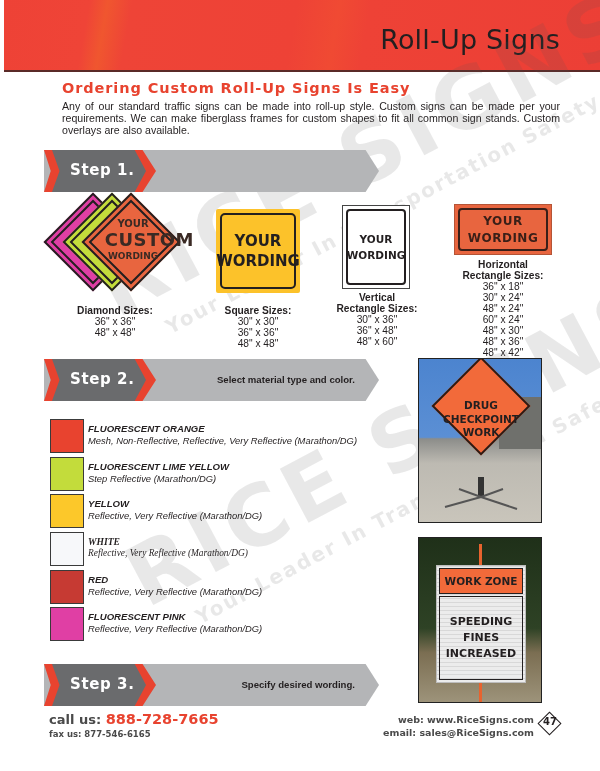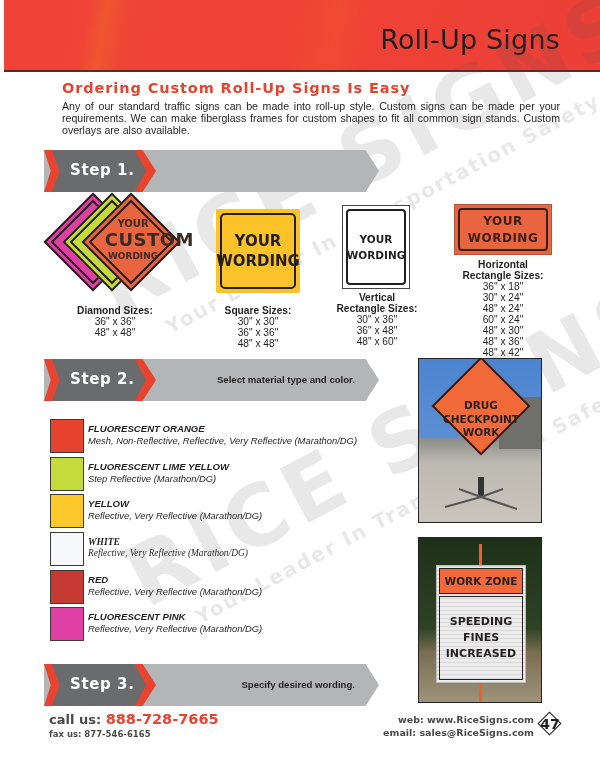--- a/index.html
+++ b/index.html
@@ -163,21 +163,21 @@
   .footer-call { position: absolute; left: 49px; top: 711px; font-family: "DejaVu Sans", sans-serif; font-size: 13px; color: #4a4a4a; font-weight: bold; }
   .footer-call .phone { color: #e8432f; font-size: 14.5px; }
   .footer-fax { position: absolute; left: 49px; top: 729px; font-family: "DejaVu Sans", sans-serif; font-size: 8.5px; color: #4a4a4a; font-weight: bold; }
   .footer-web { position: absolute; right: 66px; top: 714px; text-align: right; font-family: "DejaVu Sans", sans-serif; font-size: 9.5px; line-height: 12.5px; color: #4a4a4a; font-weight: bold; }
   .page-num-diamond {
     position: absolute; left: 541px; top: 715px; width: 17px; height: 17px; transform: rotate(45deg);
     border: 1.8px solid #231f20; background: #fff;
   }
   .page-num {
     position: absolute; left: 539px; top: 716px; width: 22px; text-align: center;
-    font-family: "DejaVu Sans", sans-serif; font-weight: bold; font-size: 14px; color: #231f20;
+    font-family: "DejaVu Sans", sans-serif; font-weight: bold; font-size: 10px; color: #231f20;
   }
 </style>
 </head>
 <body>
 
 <div class="header-band">
   <div class="header-title">Roll-Up Signs</div>
 </div>
 
 <div class="section-title">Ordering Custom Roll-Up Signs Is Easy</div>

